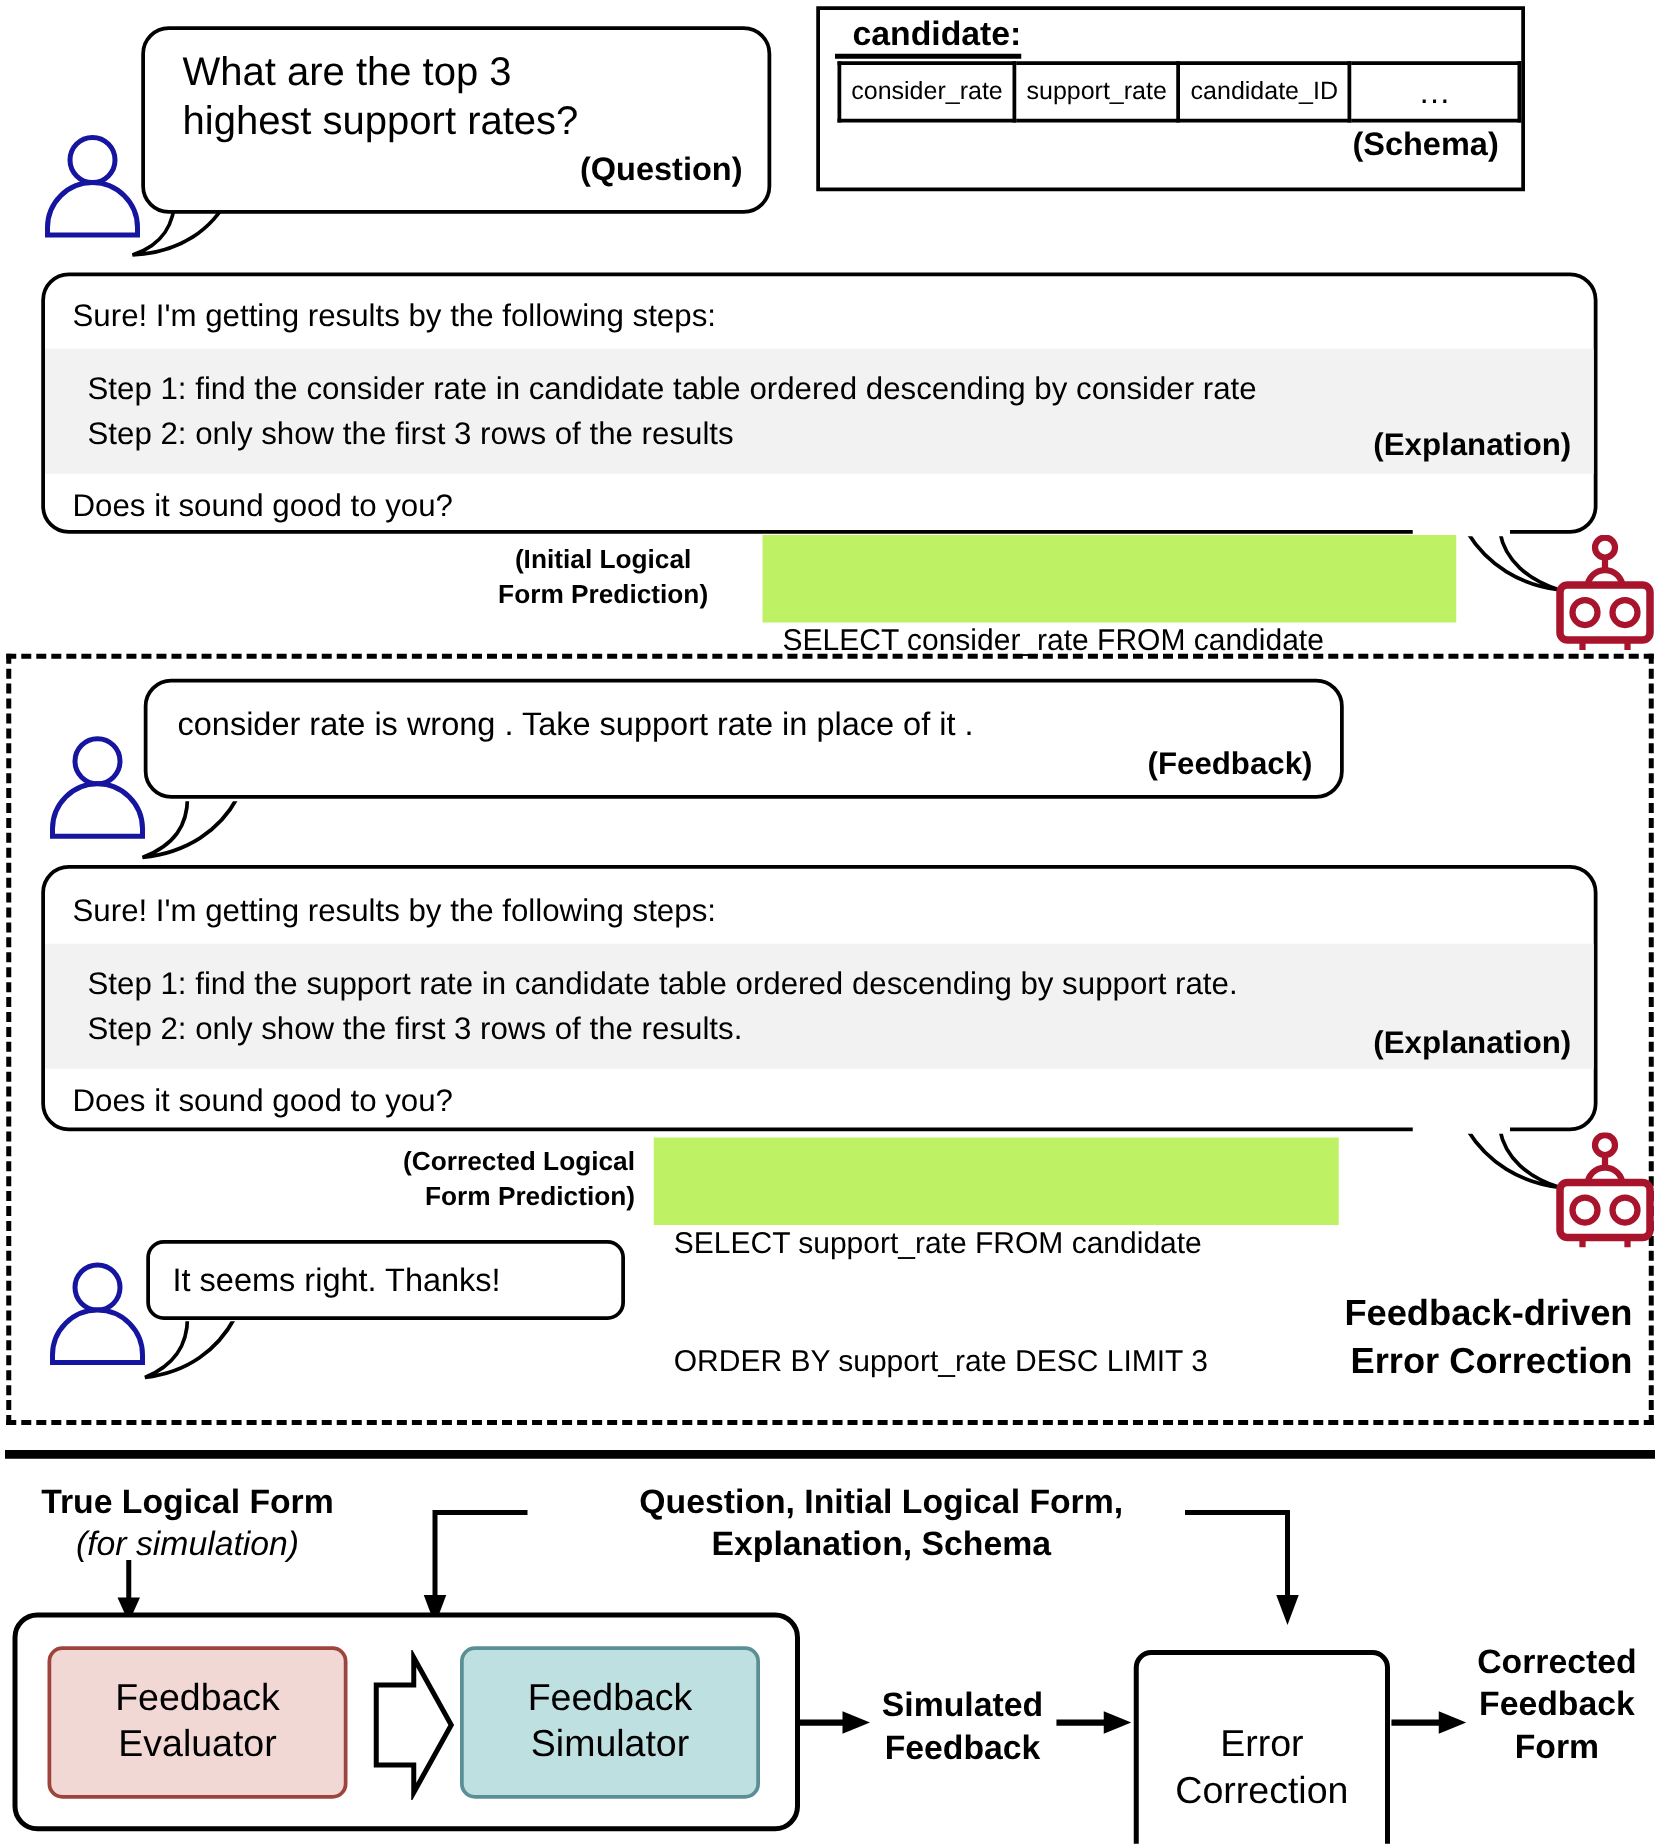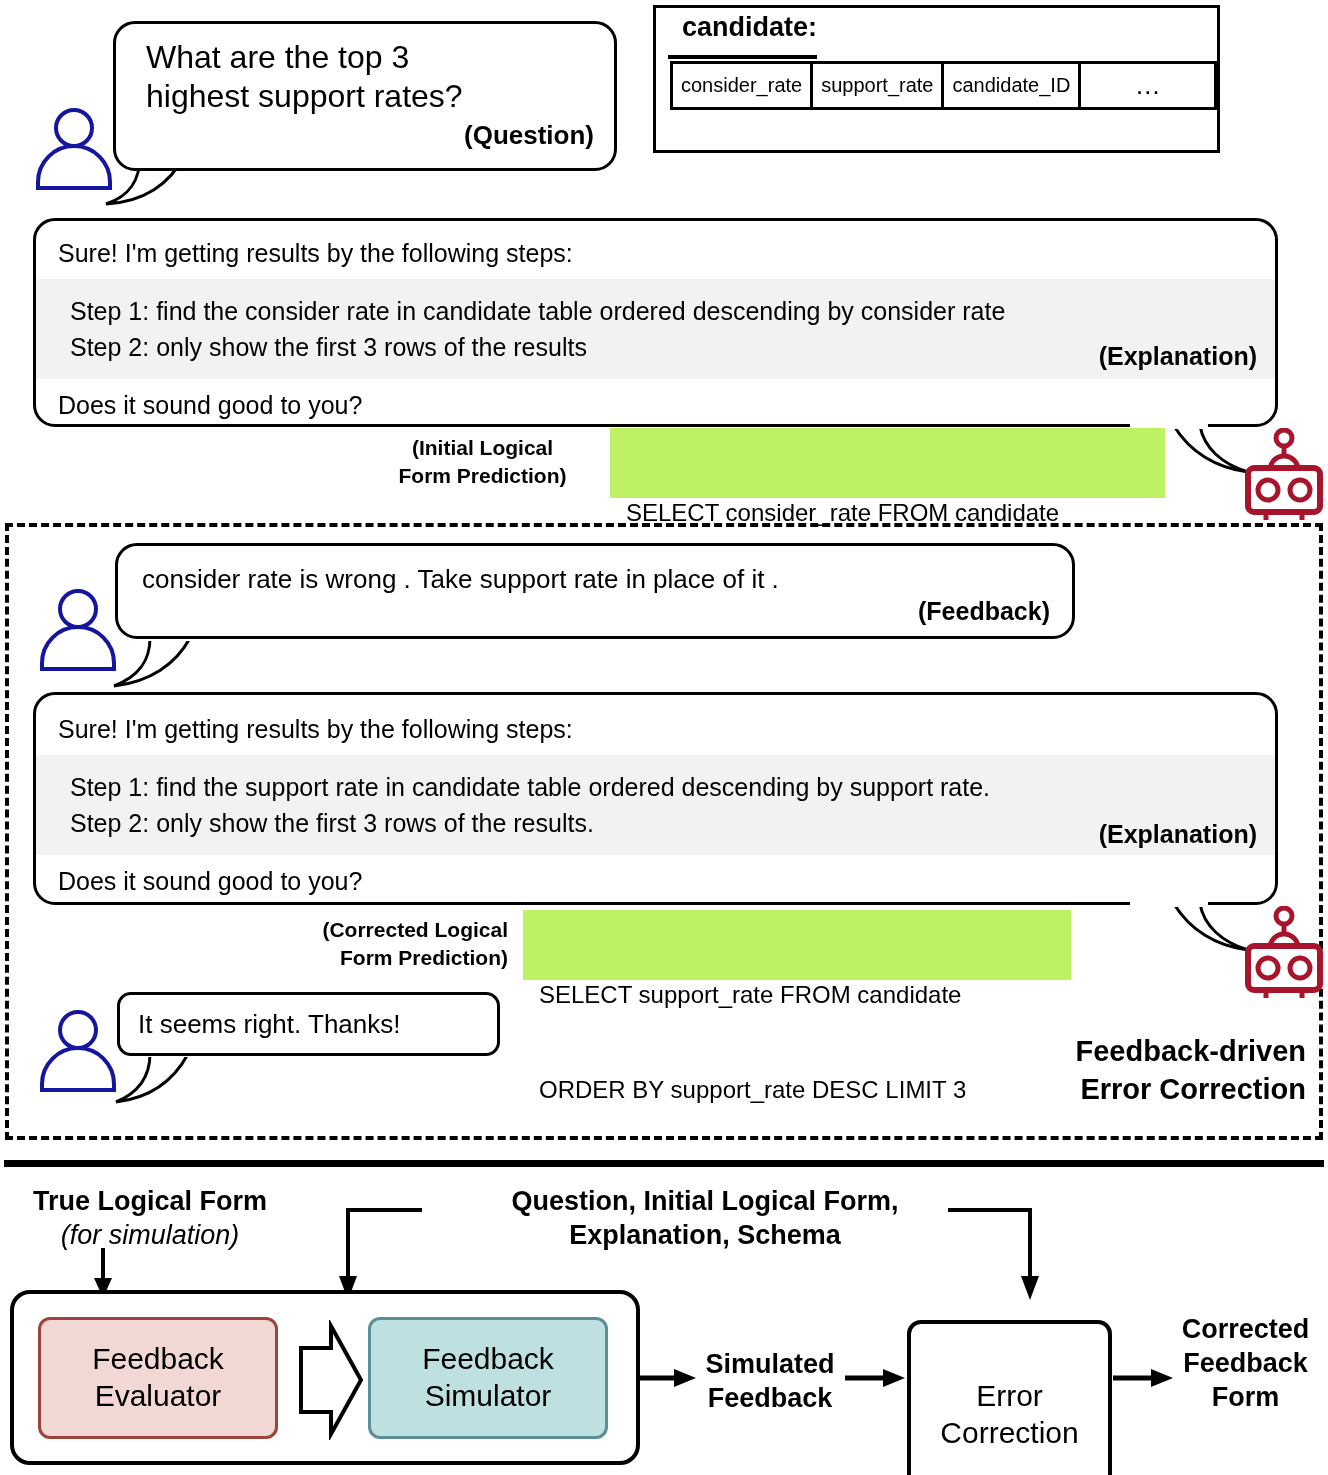--- a/index.html
+++ b/index.html
@@ -44,21 +44,21 @@
 
   
   .robot{position:absolute;}
 
   
   .schema-outer{
     position:absolute;border:3px solid #000;background:#fff;box-sizing:border-box;
   }
   .schema-title{
     font-weight:bold;font-size:27px;
-    padding:4px 0 12px 14px;
+    padding:4px 0 0 14px;
     display:inline-block;
     border-bottom:4px solid #000;
     margin-left:12px;
   }
   table.schema{
     border-collapse:collapse;
     margin:2px 0 0 14px;
   }
   table.schema td{
     border:3px solid #000;
@@ -154,20 +154,21 @@
   <table class="schema">
     <tbody>
         <tr>
       <td>consider_rate</td>
       <td>support_rate</td>
       <td>candidate_ID</td>
       <td style="width:120px;font-size:26px;">…</td>
     </tr>
   </tbody>
     </table>
+  <div class="label-tag" style="font-size:26px;padding-right:18px;margin-top:2px;">(Schema)</div>
 </div>
 
 <div class="bubble round" style="left:33px;top:218px;width:1245px;height:209px;">
   <div class="plain-line" style="padding-top:14px;">Sure! I'm getting results by the following steps:</div>
   <div class="explain-hl" style="margin-top:6px;position:relative;">
     <div class="explain-line">Step 1: find the consider rate in candidate table ordered descending by consider rate</div>
     <div class="explain-line">Step 2: only show the first 3 rows of the results</div>
     <div class="label-tag" style="font-size:25px;padding-right:18px;position:absolute;right:0;bottom:8px;">(Explanation)</div>
   </div>
   <div class="plain-line" style="padding-top:8px;">Does it sound good to you?</div>

